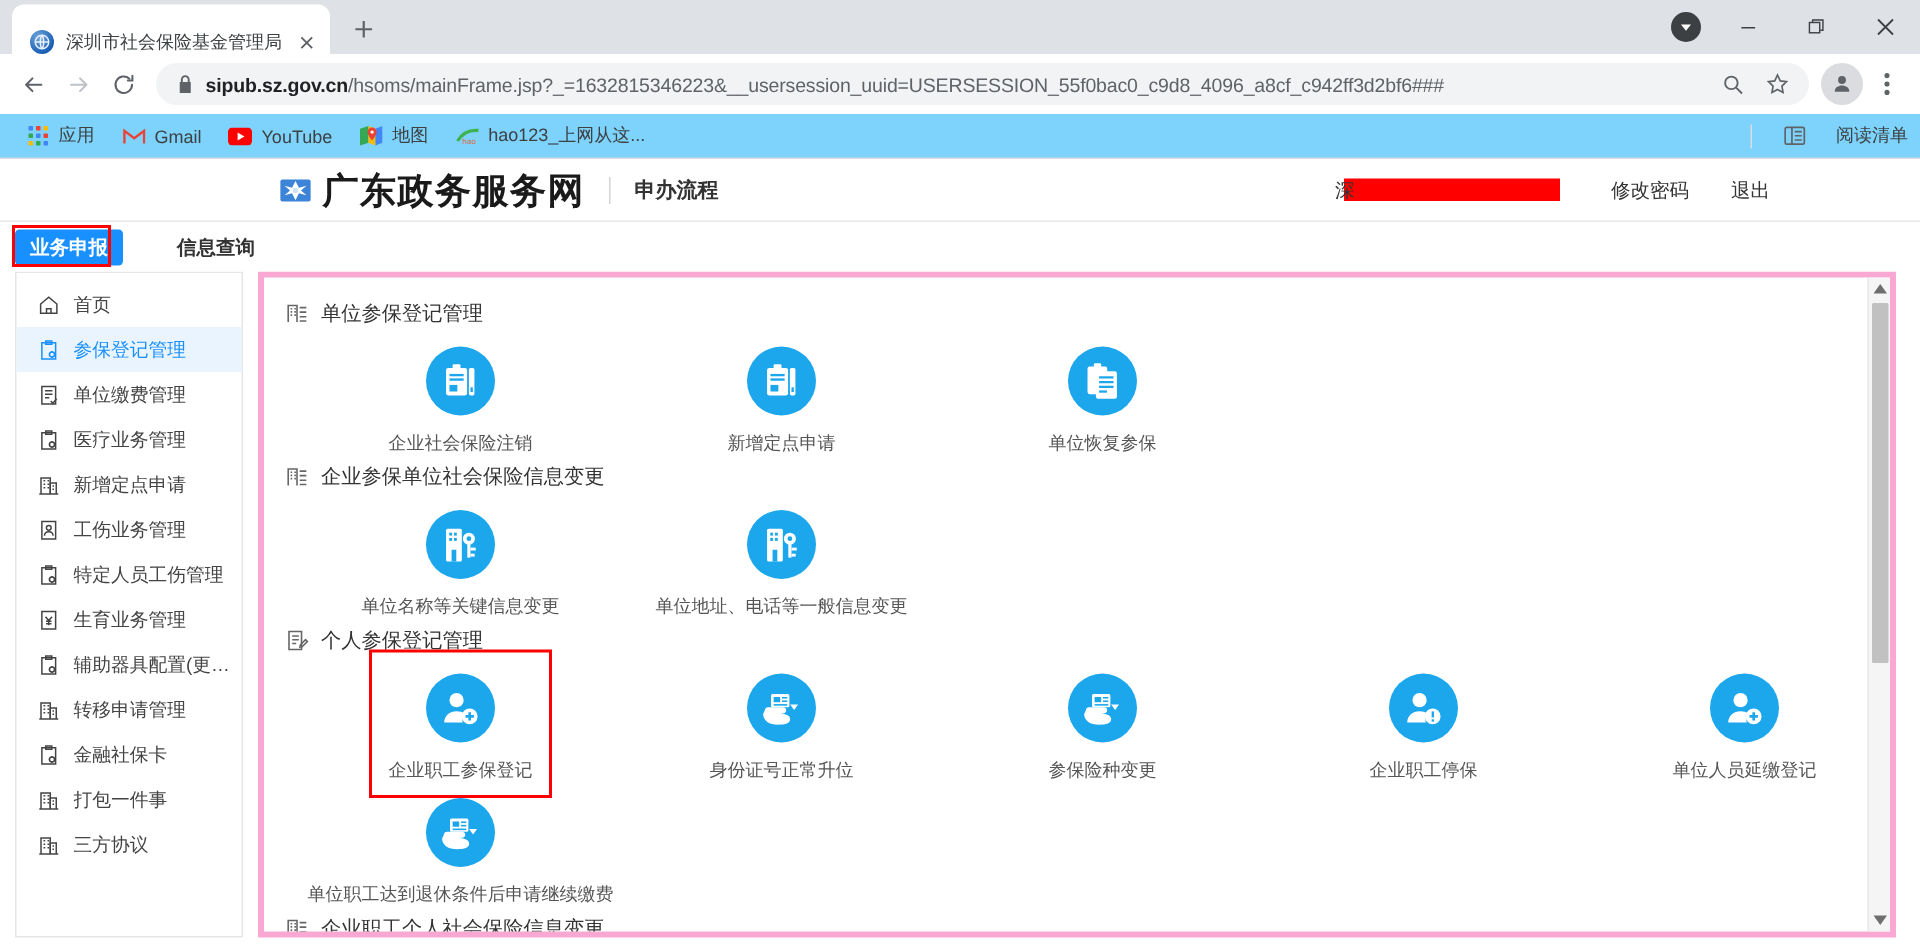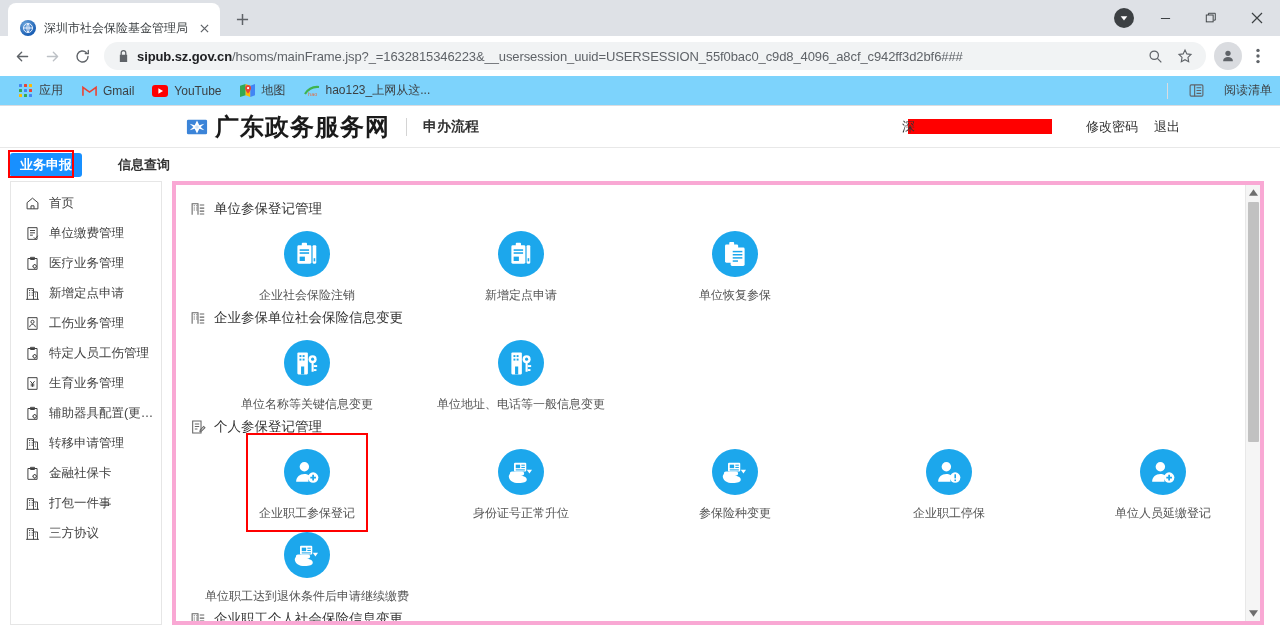--- a/index.html
+++ b/index.html
@@ -118,21 +118,21 @@
   .logo-div { width: 1px; height: 18px; background: #d4d4d4; margin: 0 16px; }
   .header-sub { font-size: 14px; font-weight: 700; color: #333; }
   .header-right {
     margin-left: auto; display: flex; align-items: center; gap: 0; padding-right: 100px;
   }
   .redact {
     background: #ff0000; height: 15px; width: 144px; display:block;
   }
   .redact-wrap { position: relative; display:flex; align-items:center; margin-right: 34px; }
   .redact-text { font-size: 13px; color:#333; position:absolute; left:-6px; white-space:nowrap; }
-  .hdr-link { font-size: 13px; color: #333; margin-left: 16px; }
+  .hdr-link { font-size: 13px; color: #333; margin-left: 28px; }
 
   .tabs-row {
     height: 33px; display: flex; align-items: center; padding-left: 10px;
     gap: 0; flex: 0 0 33px; position: relative;
   }
   .biz-tab {
     font-size: 13px; font-weight: 700; padding: 3px 10px; border-radius: 3px;
   }
   .biz-tab.active { background: #1890ff; color: #fff; }
   .biz-tab.inactive { color: #333; margin-left: 26px; }
@@ -404,20 +404,31 @@
       <div class="sidebar" id="sidebar">
           <div class="nav-item">
             <span class="nav-ico">
               <svg width="15" height="15" viewBox="0 0 18 18" fill="none" stroke="currentColor" stroke-width="1.2">
                 <path d="M2.5 8 L9 2.6 L15.5 8 V15.4 H2.5 z"></path>
                 <path d="M7.2 15.4v-3.6h3.6v3.6"></path>
               </svg>
             </span>
             <span class="nav-label">首页</span>
           </div>
+          <div class="nav-item active">
+            <span class="nav-ico">
+              <svg width="15" height="15" viewBox="0 0 18 18" fill="none" stroke="currentColor" stroke-width="1.2">
+                <path d="M3.5 3h11v13h-11z"></path>
+                <path d="M6.6 1.6h4.8v2.6H6.6z"></path>
+                <circle cx="11.6" cy="12.4" r="2"></circle>
+                <path d="M11.6 9.6v1M11.6 14.2v1M9 12.4h1M13.2 12.4h1"></path>
+              </svg>
+            </span>
+            <span class="nav-label">参保登记管理</span>
+          </div>
           <div class="nav-item">
             <span class="nav-ico">
               <svg width="15" height="15" viewBox="0 0 18 18" fill="none" stroke="currentColor" stroke-width="1.2">
                 <path d="M3.5 2h11v14h-11z"></path>
                 <path d="M6 5.4h6M6 8.2h6M6 11h3.4"></path>
                 <path d="M10.6 13.6l1.7 1.8 3-3.6"></path>
               </svg>
             </span>
             <span class="nav-label">单位缴费管理</span>
           </div>

